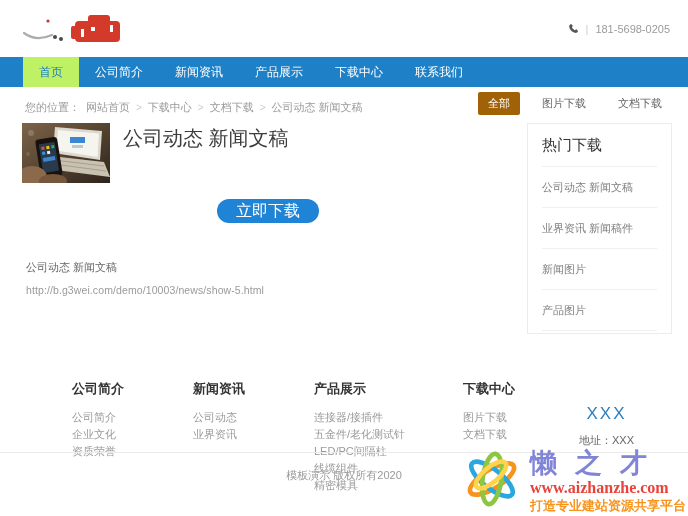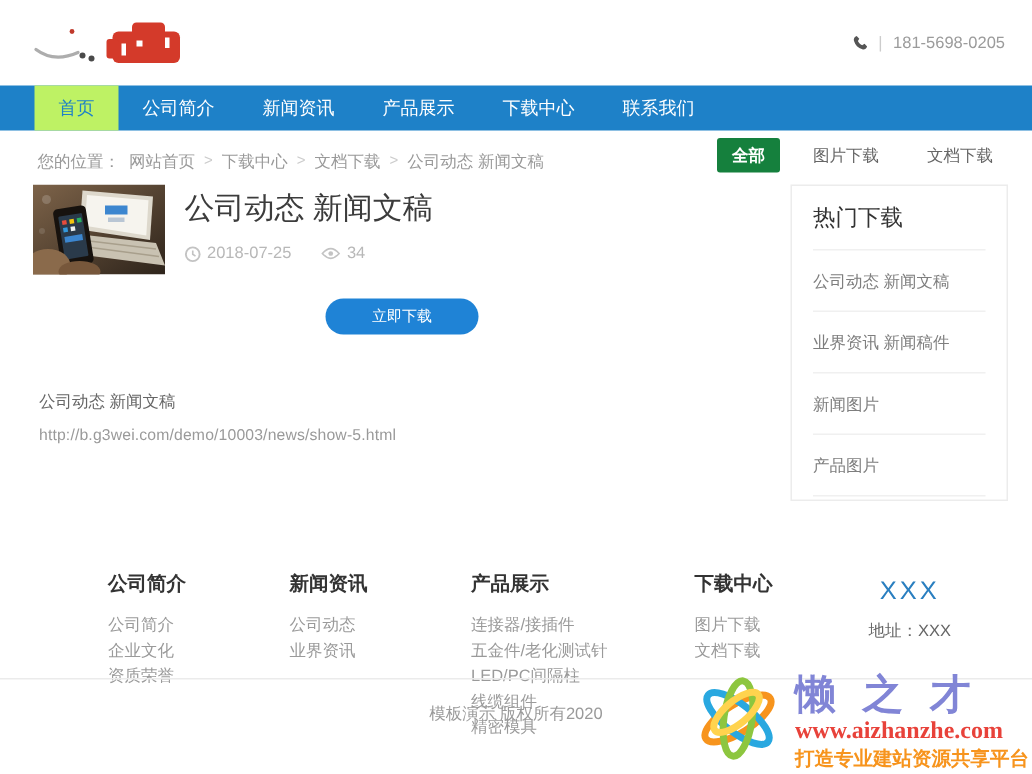--- a/index.html
+++ b/index.html
@@ -17,45 +17,45 @@
   .navbar { height: 30px; background:#1e81c8; display:flex; padding:0 10px; }
   .nav-item { line-height:30px; padding:0 16px; color:#fff; font-size:12px; cursor:pointer; white-space:nowrap; }
   .nav-item.active { background:#bef264; color:#1e81c8;margin-left:13px; }
   
   .crumb-row { height:28px; display:flex; align-items:flex-end; justify-content:space-between; padding:0 16px 0 25px; }
   .breadcrumb { font-size:11px; color:#999; display:flex; align-items:center; gap:6px; }
   .breadcrumb .bc-link { cursor:pointer; }
   .breadcrumb .bc-sep { color:#ccc; font-size:10px; }
   .filter-tabs { display:flex; align-items:center; gap:12px; }
   .filter-tab { font-size:11px; color:#666; padding:4px 10px; cursor:pointer; }
-  .filter-tab.active { background:#15803d; color:#fff; border-radius:2px;font-weight:bold; }
+  .filter-tab.active { background:#a16207; color:#fff; border-radius:2px; }
   
   .main { display:flex; gap:13px; padding: 8px 16px 0 16px; align-items:flex-start; }
   .content { flex:1; min-width:0; padding-left:6px; }
   .article-head { display:flex; gap:13px; }
   .thumb { width:88px; height:60px; flex:0 0 88px; }
   .article-info { padding-top:2px; }
   .article-title { font-size:20px; font-weight:500; color:#3c3c3c; margin-bottom:11px; }
   .meta { display:flex; gap:20px; align-items:center; font-size:11px; color:#b8b8b8; }
   .meta span { display:flex; align-items:center; gap:4px; }
   .download-btn { display:block; width:102px; height:24px; margin:16px auto 0 auto; background:#1f83d6; color:#fff;
-    font-size:10px; border:none; border-radius:12px; cursor:pointer; font-family:inherit; }
+    font-size:16px; border:none; border-radius:12px; cursor:pointer; font-family:inherit; }
   .desc { margin:37px 0 0 4px; font-size:11px; color:#666; }
   .url { margin:9px 0 0 4px; font-size:10.5px; color:#9a9a9a; letter-spacing:.1px; }
   
   .sidebar { width:145px; flex:0 0 145px; border:1px solid #ececec; padding:12px 14px 2px 14px; }
   .sidebar-title { font-size:15px; font-weight:500; color:#333; padding-bottom:11px; border-bottom:1px solid #f0f0f0; }
   .hot-item { font-size:11px; color:#7e7e7e; padding:13px 0 12px 0; border-bottom:1px solid #f0f0f0; cursor:pointer;
     white-space:nowrap; overflow:hidden; }
   
   .footer { display:flex; padding:46px 0 0 72px; }
   .fcol h4 { font-size:13px; color:#333; font-weight:700; margin-bottom:12px; }
   .fcol .flink { display:block; font-size:11px; color:#9a9a9a; line-height:14px; margin-bottom:3px; cursor:pointer; }
   .fcol-1 { width:121px; } .fcol-2 { width:121px; } .fcol-3 { width:149px; } .fcol-4 { width:116px; }
-  .fcompany { text-align:center; padding-top:4px; }
+  .fcompany { text-align:center; padding-top:4px;margin-top:20px; }
   .fcompany .cname { font-size:17px; color:#2a7fc0; letter-spacing:2px; margin-bottom:9px; }
   .fcompany .caddr { font-size:11px; color:#666; }
   
   .copyright-bar { position:absolute; left:0; right:0; bottom:0; height:64px; border-top:1px solid #ebebeb;
     text-align:center; font-size:11px; color:#9a9a9a; padding-top:15px; }
   
   .watermark { position:absolute; right:2px; bottom:2px; display:flex; align-items:flex-start; gap:8px; z-index:5;font-family:Liberation Serif, serif; }
   .wm-text { display:flex; flex-direction:column; align-items:flex-start; }
   .wm-name { font-size:27px; font-weight:700; color:#8185d6; letter-spacing:18px; line-height:32px; white-space:nowrap; }
   .wm-url { font-size:16px; font-weight:700; color:#e8423a; line-height:18px; }
@@ -144,36 +144,20 @@
           <rect x="31" y="23" width="3" height="3" fill="#27ae60"></rect>
           <rect x="21" y="28" width="3" height="3" fill="#3498db"></rect>
           <rect x="26" y="28" width="3" height="3" fill="#ecf0f1"></rect>
           <rect x="21" y="34" width="12" height="4" fill="#3c86cf"></rect>
         </g>
         <ellipse cx="10" cy="54" rx="15" ry="11" fill="#8a6a4b"></ellipse>
         <ellipse cx="31" cy="58" rx="14" ry="7" fill="#77573b"></ellipse>
       </svg>
       <div class="article-info">
         <div class="article-title">公司动态 新闻文稿</div>
-        <div class="meta">
-          <span>
-            <svg width="11" height="11" viewBox="0 0 12 12">
-              <circle cx="6" cy="6" r="5" fill="none" stroke="#c3c3c3" stroke-width="1.4"></circle>
-              <path d="M6 3.2 V6 L8 7.4" fill="none" stroke="#c3c3c3" stroke-width="1.2"></path>
-            </svg>
-            <span>2018-07-25</span>
-          </span>
-          <span>
-            <svg width="13" height="10" viewBox="0 0 14 10">
-              <path d="M1 5 Q7 -2 13 5 Q7 12 1 5 Z" fill="none" stroke="#c3c3c3" stroke-width="1.2"></path>
-              <circle cx="7" cy="5" r="1.7" fill="#c3c3c3"></circle>
-            </svg>
-            <span>34</span>
-          </span>
-        </div>
       </div>
     </div>
     <button class="download-btn">立即下载</button>
     <div class="desc">公司动态 新闻文稿</div>
     <div class="url">http://b.g3wei.com/demo/10003/news/show-5.html</div>
   </div>
 
   <div class="sidebar">
     <div class="sidebar-title">热门下载</div>
     <div class="hot-item">公司动态 新闻文稿</div>

